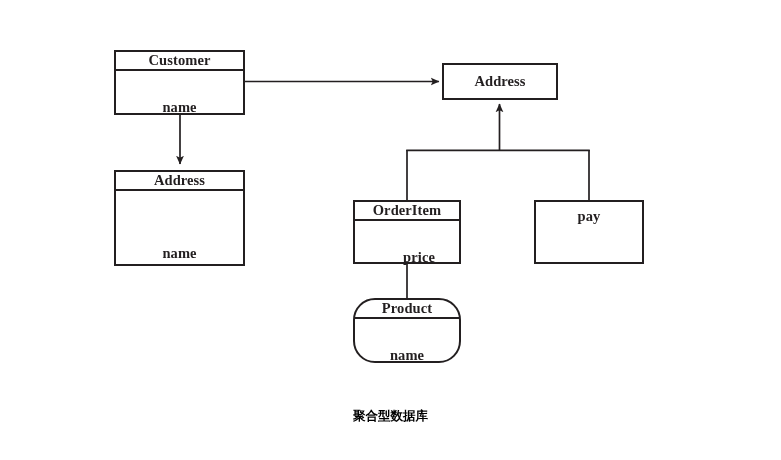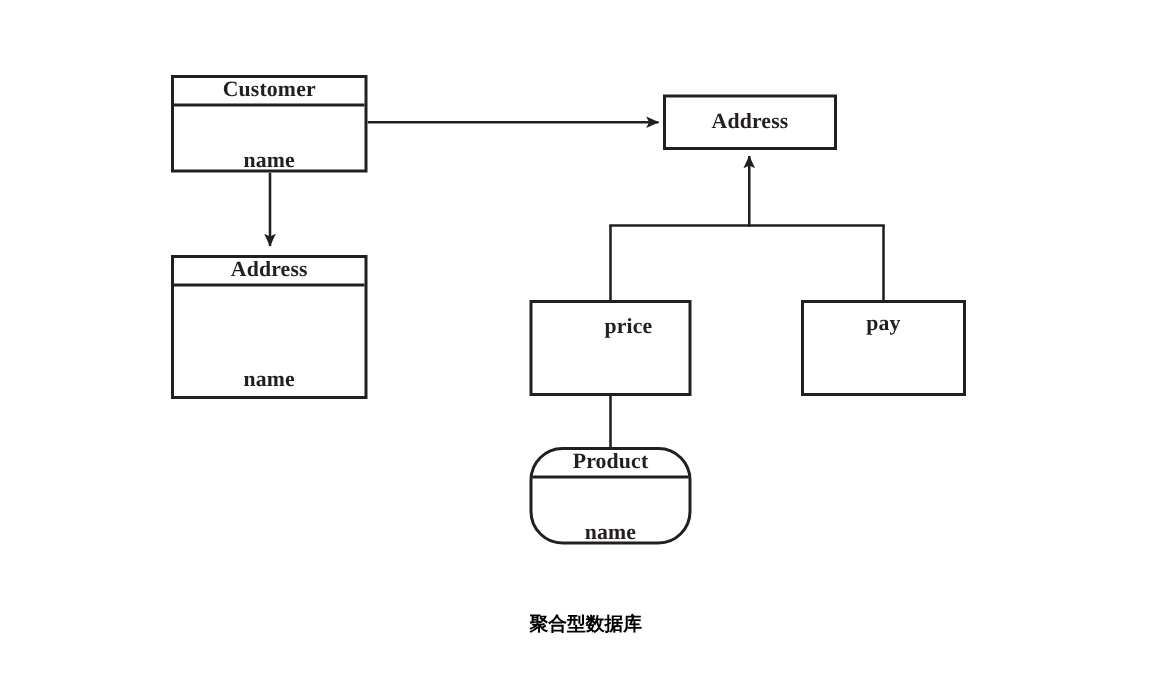--- a/index.html
+++ b/index.html
@@ -97,20 +97,21 @@
   <div class="node" style="left:114px; top:170px; width:131px; height:96px;">
     <div class="compartment title" style="height:31px;">Address</div>
     <div class="compartment attr-top" style="height:61px;">name</div>
   </div>
 
   <div class="node single" style="left:442px; top:63px; width:116px; height:37px;">
     <div class="compartment title" style="height:33px;">Address</div>
   </div>
 
   <div class="node" style="left:353px; top:200px; width:108px; height:64px;">
+    <div class="compartment title" style="height:32px;">OrderItem</div>
     <div class="compartment" style="height:32px;padding-left:24px;">price</div>
   </div>
 
   <div class="node" style="left:534px; top:200px; width:110px; height:64px;">
     <div class="compartment" style="height:28px;">pay</div>
   </div>
 
   <div class="node" style="left:353px; top:298px; width:108px; height:65px;border-radius:22px;">
     <div class="compartment title" style="height:33px;">Product</div>
     <div class="compartment" style="height:28px;">name</div>

